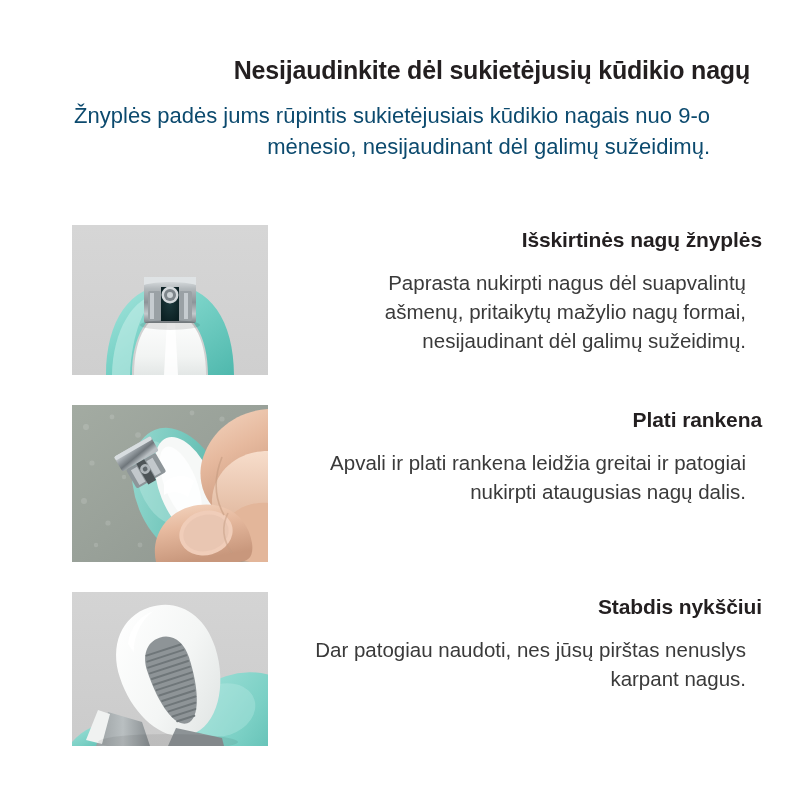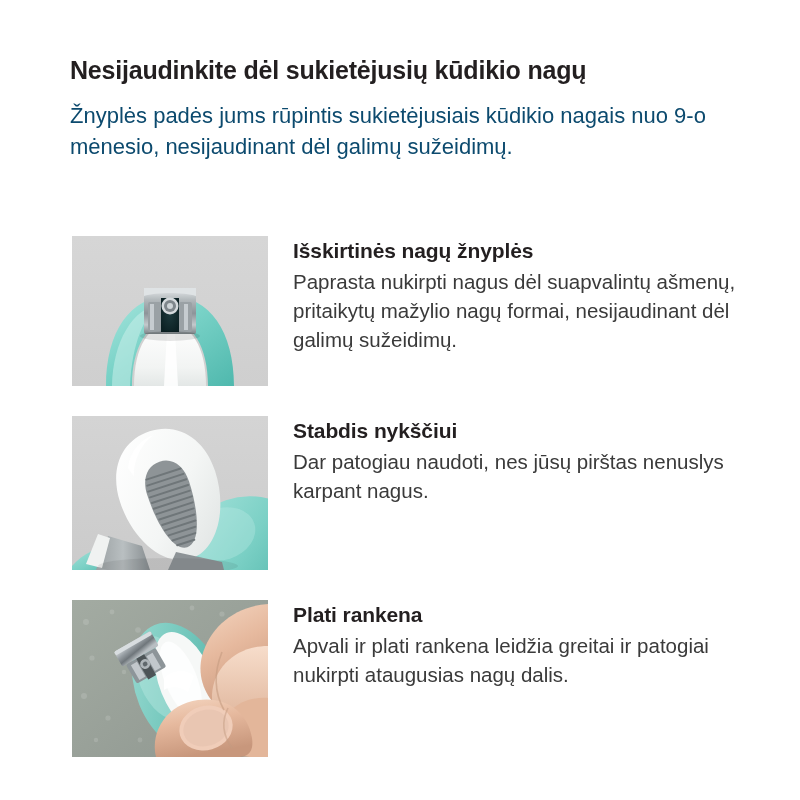--- a/index.html
+++ b/index.html
@@ -15,20 +15,21 @@
     color: #231f20;
     overflow: hidden;
   }
 
   .page {
     position: relative;
     width: 800px;
     height: 800px;
     box-sizing: border-box;
     padding: 0;
+    text-align: right;
   }
 
   
   .header {
     position: absolute;
     left: 70px;
     top: 55px;
     width: 680px;
   }
   .page-title {
@@ -45,21 +46,21 @@
     line-height: 1.42;
     color: #0c4a6e;
     margin: 0;
     max-width: 640px;
   }
 
   
   .features {
     position: absolute;
     left: 72px;
-    top: 236px;
+    top: 225px;
     width: 690px;
   }
   .feature {
     display: flex;
     align-items: flex-start;
     margin-bottom: 30px;
   }
   .feature:last-child { margin-bottom: 0; }
 
   .thumb {
@@ -86,21 +87,21 @@
     line-height: 1.2;
     color: #231f20;
     margin: 0 0 4px 0;
     letter-spacing: -0.1px;
   }
   .feature-text {
     font-size: 20.5px;
     font-weight: 400;
     line-height: 1.42;
     color: #3a3a3a;
-    margin: 0;
+    margin: 16px;
     max-width: 470px;
   }
 </style>
 </head>
 <body>
 
 <div class="page">
 
   <div class="header">
     <h1 class="page-title">Nesijaudinkite dėl sukietėjusių kūdikio nagų</h1>
@@ -168,20 +169,112 @@
             <circle cx="98" cy="70" r="6" fill="#7e868b"></circle>
             <circle cx="98" cy="70" r="3" fill="#cdd3d6"></circle>
 
             <ellipse cx="98" cy="100" rx="30" ry="5" fill="#000" opacity="0.10"></ellipse>
           </g>
         </svg>
       </div>
       <div class="feature-body">
         <h2 class="feature-title">Išskirtinės nagų žnyplės</h2>
         <p class="feature-text">Paprasta nukirpti nagus dėl suapvalintų ašmenų, pritaikytų mažylio nagų formai, nesijaudinant dėl galimų sužeidimų.</p>
+      </div>
+    </div>
+
+    <div class="feature feature-2">
+      <div class="thumb">
+        <svg viewBox="0 0 196 157" preserveAspectRatio="xMidYMid slice" aria-hidden="true">
+          <defs>
+            <linearGradient id="wallG" x1="0" y1="0" x2="1" y2="1">
+              <stop offset="0%" stop-color="#a3aba2"></stop>
+              <stop offset="50%" stop-color="#99a199"></stop>
+              <stop offset="100%" stop-color="#8e968f"></stop>
+            </linearGradient>
+            <linearGradient id="teal2" x1="0" y1="0" x2="1" y2="1">
+              <stop offset="0%" stop-color="#9fddd4"></stop>
+              <stop offset="50%" stop-color="#71c6bb"></stop>
+              <stop offset="100%" stop-color="#49a79d"></stop>
+            </linearGradient>
+            <linearGradient id="skinG" x1="0" y1="0" x2="0.3" y2="1">
+              <stop offset="0%" stop-color="#f4d6c1"></stop>
+              <stop offset="45%" stop-color="#e6b99e"></stop>
+              <stop offset="100%" stop-color="#c8977c"></stop>
+            </linearGradient>
+            <linearGradient id="skin2" x1="0" y1="0" x2="0" y2="1">
+              <stop offset="0%" stop-color="#f7ddcb"></stop>
+              <stop offset="100%" stop-color="#d9ab8f"></stop>
+            </linearGradient>
+            <linearGradient id="metal2" x1="0" y1="0" x2="0.4" y2="1">
+              <stop offset="0%" stop-color="#e2e6e8"></stop>
+              <stop offset="40%" stop-color="#9aa1a6"></stop>
+              <stop offset="70%" stop-color="#6f767b"></stop>
+              <stop offset="100%" stop-color="#b9bfc3"></stop>
+            </linearGradient>
+            <clipPath id="clip2">
+                <rect x="0" y="0" width="196" height="157"></rect>
+              </clipPath>
+          </defs>
+          <g clip-path="url(#clip2)">
+            <rect x="0" y="0" width="196" height="157" fill="url(#wallG)"></rect>
+
+            <g opacity="0.13" fill="#ffffff">
+              <circle cx="14" cy="22" r="3"></circle>
+                <circle cx="40" cy="12" r="2.4"></circle>
+              <circle cx="66" cy="30" r="2.8"></circle>
+                <circle cx="20" cy="58" r="2.6"></circle>
+              <circle cx="52" cy="72" r="2.2"></circle>
+                <circle cx="12" cy="96" r="3"></circle>
+              <circle cx="36" cy="118" r="2.6"></circle>
+                <circle cx="68" cy="140" r="2.4"></circle>
+              <circle cx="150" cy="14" r="2.6"></circle>
+                <circle cx="180" cy="36" r="2.2"></circle>
+              <circle cx="120" cy="8" r="2.4"></circle>
+                <circle cx="24" cy="140" r="2.2"></circle>
+            </g>
+
+            <g transform="rotate(-22 108 88)">
+              <ellipse cx="108" cy="88" rx="44" ry="68" fill="url(#teal2)"></ellipse>
+              <ellipse cx="96" cy="72" rx="24" ry="44" fill="#bce9e2" opacity="0.42"></ellipse>
+
+              <ellipse cx="116" cy="86" rx="27" ry="54" fill="#f6f8f7"></ellipse>
+              <ellipse cx="112" cy="80" rx="16" ry="40" fill="#ffffff" opacity="0.8"></ellipse>
+            </g>
+
+            <g transform="rotate(-30 72 60)">
+              <rect x="50" y="38" width="42" height="17" rx="2" fill="url(#metal2)"></rect>
+              <rect x="50" y="38" width="42" height="4" rx="1.5" fill="#d8dde0"></rect>
+              <rect x="54" y="55" width="34" height="22" rx="2" fill="#8d9599"></rect>
+              <rect x="58" y="58" width="7" height="17" fill="#c2c8cc"></rect>
+              <rect x="76" y="58" width="7" height="17" fill="#c2c8cc"></rect>
+              <rect x="66" y="55" width="9" height="24" fill="#4d5457"></rect>
+              <circle cx="71" cy="64" r="5" fill="#aeb5b9"></circle>
+              <circle cx="71" cy="64" r="2.4" fill="#60686c"></circle>
+            </g>
+
+            <path d="M196 4 C164 6 138 26 130 56 C124 80 136 104 158 116 L196 122 Z" fill="url(#skinG)"></path>
+            <path d="M196 46 C166 46 142 66 140 94 C139 116 154 134 176 140 L196 142 Z" fill="url(#skin2)"></path>
+            <path d="M196 98 C170 96 150 112 150 132 C150 146 162 157 178 157 L196 157 Z" fill="#e3b69a"></path>
+
+            <path d="M84 157 C78 130 96 104 126 100 C154 96 176 112 180 138 C182 152 176 157 166 157 Z" fill="url(#skinG)"></path>
+
+            <ellipse cx="134" cy="128" rx="27" ry="22" transform="rotate(-16 134 128)" fill="#f0cdb9"></ellipse>
+            <ellipse cx="134" cy="128" rx="23" ry="18" transform="rotate(-16 134 128)" fill="#e7c3b0" opacity="0.75"></ellipse>
+
+            <path d="M150 52 C142 72 142 92 152 110" stroke="#c49b81" stroke-width="1.6" fill="none" opacity="0.6"></path>
+            <path d="M156 108 C150 120 150 134 160 148" stroke="#c49b81" stroke-width="1.6" fill="none" opacity="0.5"></path>
+
+            <path d="M92 78 C100 70 114 68 122 76 L116 92 C108 86 98 86 92 90 Z" fill="#ffffff" opacity="0.92"></path>
+          </g>
+        </svg>
+      </div>
+      <div class="feature-body">
+        <h2 class="feature-title">Plati rankena</h2>
+        <p class="feature-text">Apvali ir plati rankena leidžia greitai ir patogiai nukirpti ataugusias nagų dalis.</p>
       </div>
     </div>
 
     <div class="feature feature-3">
       <div class="thumb">
         <svg viewBox="0 0 196 154" preserveAspectRatio="xMidYMid slice" aria-hidden="true">
           <defs>
             <linearGradient id="f3bg" x1="0" y1="0" x2="0" y2="1">
               <stop offset="0%" stop-color="#d4d4d4"></stop>
               <stop offset="100%" stop-color="#cbcbcb"></stop>
@@ -245,106 +338,14 @@
             <ellipse cx="96" cy="150" rx="70" ry="8" fill="#000" opacity="0.07"></ellipse>
           </g>
         </svg>
       </div>
       <div class="feature-body">
         <h2 class="feature-title">Stabdis nykščiui</h2>
         <p class="feature-text">Dar patogiau naudoti, nes jūsų pirštas nenuslys karpant nagus.</p>
       </div>
     </div>
 
-    <div class="feature feature-2">
-      <div class="thumb">
-        <svg viewBox="0 0 196 157" preserveAspectRatio="xMidYMid slice" aria-hidden="true">
-          <defs>
-            <linearGradient id="wallG" x1="0" y1="0" x2="1" y2="1">
-              <stop offset="0%" stop-color="#a3aba2"></stop>
-              <stop offset="50%" stop-color="#99a199"></stop>
-              <stop offset="100%" stop-color="#8e968f"></stop>
-            </linearGradient>
-            <linearGradient id="teal2" x1="0" y1="0" x2="1" y2="1">
-              <stop offset="0%" stop-color="#9fddd4"></stop>
-              <stop offset="50%" stop-color="#71c6bb"></stop>
-              <stop offset="100%" stop-color="#49a79d"></stop>
-            </linearGradient>
-            <linearGradient id="skinG" x1="0" y1="0" x2="0.3" y2="1">
-              <stop offset="0%" stop-color="#f4d6c1"></stop>
-              <stop offset="45%" stop-color="#e6b99e"></stop>
-              <stop offset="100%" stop-color="#c8977c"></stop>
-            </linearGradient>
-            <linearGradient id="skin2" x1="0" y1="0" x2="0" y2="1">
-              <stop offset="0%" stop-color="#f7ddcb"></stop>
-              <stop offset="100%" stop-color="#d9ab8f"></stop>
-            </linearGradient>
-            <linearGradient id="metal2" x1="0" y1="0" x2="0.4" y2="1">
-              <stop offset="0%" stop-color="#e2e6e8"></stop>
-              <stop offset="40%" stop-color="#9aa1a6"></stop>
-              <stop offset="70%" stop-color="#6f767b"></stop>
-              <stop offset="100%" stop-color="#b9bfc3"></stop>
-            </linearGradient>
-            <clipPath id="clip2">
-                <rect x="0" y="0" width="196" height="157"></rect>
-              </clipPath>
-          </defs>
-          <g clip-path="url(#clip2)">
-            <rect x="0" y="0" width="196" height="157" fill="url(#wallG)"></rect>
-
-            <g opacity="0.13" fill="#ffffff">
-              <circle cx="14" cy="22" r="3"></circle>
-                <circle cx="40" cy="12" r="2.4"></circle>
-              <circle cx="66" cy="30" r="2.8"></circle>
-                <circle cx="20" cy="58" r="2.6"></circle>
-              <circle cx="52" cy="72" r="2.2"></circle>
-                <circle cx="12" cy="96" r="3"></circle>
-              <circle cx="36" cy="118" r="2.6"></circle>
-                <circle cx="68" cy="140" r="2.4"></circle>
-              <circle cx="150" cy="14" r="2.6"></circle>
-                <circle cx="180" cy="36" r="2.2"></circle>
-              <circle cx="120" cy="8" r="2.4"></circle>
-                <circle cx="24" cy="140" r="2.2"></circle>
-            </g>
-
-            <g transform="rotate(-22 108 88)">
-              <ellipse cx="108" cy="88" rx="44" ry="68" fill="url(#teal2)"></ellipse>
-              <ellipse cx="96" cy="72" rx="24" ry="44" fill="#bce9e2" opacity="0.42"></ellipse>
-
-              <ellipse cx="116" cy="86" rx="27" ry="54" fill="#f6f8f7"></ellipse>
-              <ellipse cx="112" cy="80" rx="16" ry="40" fill="#ffffff" opacity="0.8"></ellipse>
-            </g>
-
-            <g transform="rotate(-30 72 60)">
-              <rect x="50" y="38" width="42" height="17" rx="2" fill="url(#metal2)"></rect>
-              <rect x="50" y="38" width="42" height="4" rx="1.5" fill="#d8dde0"></rect>
-              <rect x="54" y="55" width="34" height="22" rx="2" fill="#8d9599"></rect>
-              <rect x="58" y="58" width="7" height="17" fill="#c2c8cc"></rect>
-              <rect x="76" y="58" width="7" height="17" fill="#c2c8cc"></rect>
-              <rect x="66" y="55" width="9" height="24" fill="#4d5457"></rect>
-              <circle cx="71" cy="64" r="5" fill="#aeb5b9"></circle>
-              <circle cx="71" cy="64" r="2.4" fill="#60686c"></circle>
-            </g>
-
-            <path d="M196 4 C164 6 138 26 130 56 C124 80 136 104 158 116 L196 122 Z" fill="url(#skinG)"></path>
-            <path d="M196 46 C166 46 142 66 140 94 C139 116 154 134 176 140 L196 142 Z" fill="url(#skin2)"></path>
-            <path d="M196 98 C170 96 150 112 150 132 C150 146 162 157 178 157 L196 157 Z" fill="#e3b69a"></path>
-
-            <path d="M84 157 C78 130 96 104 126 100 C154 96 176 112 180 138 C182 152 176 157 166 157 Z" fill="url(#skinG)"></path>
-
-            <ellipse cx="134" cy="128" rx="27" ry="22" transform="rotate(-16 134 128)" fill="#f0cdb9"></ellipse>
-            <ellipse cx="134" cy="128" rx="23" ry="18" transform="rotate(-16 134 128)" fill="#e7c3b0" opacity="0.75"></ellipse>
-
-            <path d="M150 52 C142 72 142 92 152 110" stroke="#c49b81" stroke-width="1.6" fill="none" opacity="0.6"></path>
-            <path d="M156 108 C150 120 150 134 160 148" stroke="#c49b81" stroke-width="1.6" fill="none" opacity="0.5"></path>
-
-            <path d="M92 78 C100 70 114 68 122 76 L116 92 C108 86 98 86 92 90 Z" fill="#ffffff" opacity="0.92"></path>
-          </g>
-        </svg>
-      </div>
-      <div class="feature-body">
-        <h2 class="feature-title">Plati rankena</h2>
-        <p class="feature-text">Apvali ir plati rankena leidžia greitai ir patogiai nukirpti ataugusias nagų dalis.</p>
-      </div>
-    </div>
-
   </div>
 </div>
 
 </body></html>

